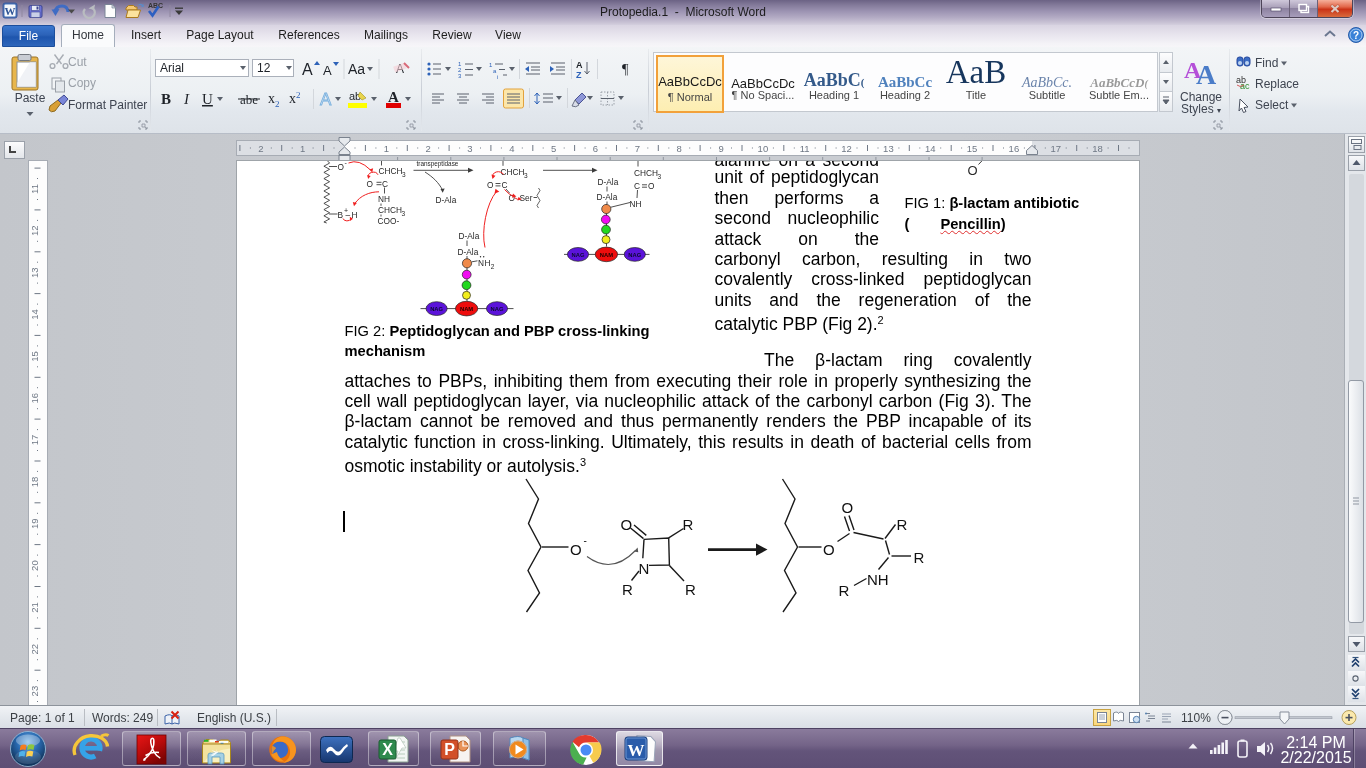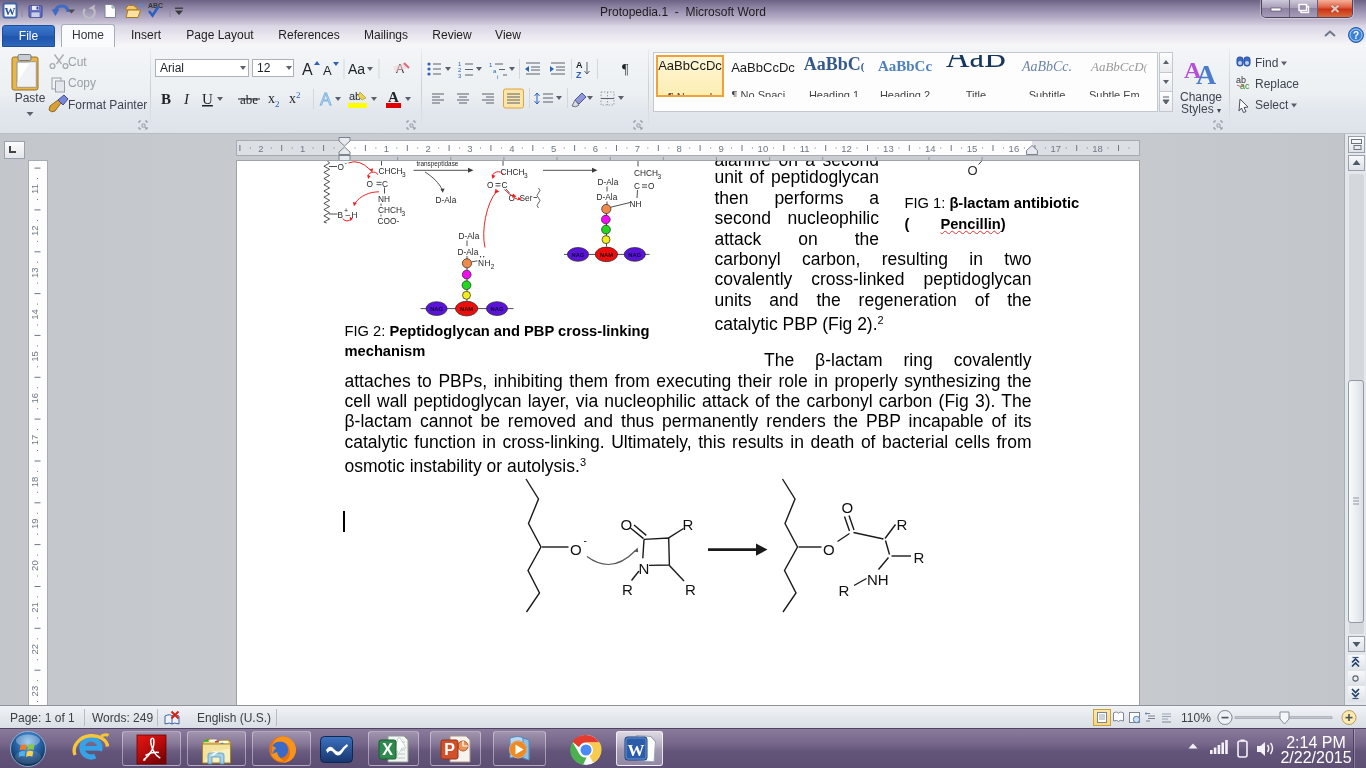--- a/index.html
+++ b/index.html
@@ -36,21 +36,21 @@
   
   #taskbar{left:0;top:728px;width:1366px;height:40px;
     background:linear-gradient(#8a7b9c 0%,#746488 40%,#63547a 55%,#5d4e74 100%);
     border-top:1px solid #4e4263;}
   .tbtn{position:absolute;top:2px;height:35px;border-radius:3px;border:1px solid rgba(255,255,255,0.4);
     background:linear-gradient(rgba(255,255,255,0.22),rgba(255,255,255,0.06) 55%,rgba(0,0,0,0.05));
     box-sizing:border-box;}
   .tbtn-active{background:linear-gradient(rgba(255,255,255,0.72),rgba(255,255,255,0.4) 55%,rgba(210,205,225,0.45));
     border:1px solid rgba(255,255,255,0.75);}
   .tablabel{position:absolute;top:25px;height:22px;font-size:12px;color:#1e1e1e;text-align:center;line-height:20px;}
-  .scard{position:absolute;top:2px;height:42px;box-sizing:border-box;text-align:center;overflow:hidden;}
+  .scard{position:absolute;top:2px;height:58px;box-sizing:border-box;text-align:center;overflow:hidden;}
   .sprev{position:absolute;left:0;right:0;bottom:22px;white-space:nowrap;}
   .slab{position:absolute;left:0;right:0;top:34px;font-size:11px;color:#444;white-space:nowrap;}
   #page .jline,#page .tline{position:absolute;font-size:17.5px;line-height:20.4px;color:#000;white-space:nowrap;}
   #page .jline{text-align:justify;text-align-last:justify;white-space:normal;height:20.4px;overflow:visible;}
   #page sup{font-size:11px;vertical-align:6px;}
   #page .cap{font-size:14.7px;}
 </style>
 </head>
 <body>
   <div class="abs" id="titlebar"></div>
@@ -324,21 +324,21 @@
       </div>
       <div class="scard" style="left:288px;width:68px;">
         <div class="sprev" style="font-size:33px;color:#17365d;font-family:'Liberation Serif',serif;">AaB</div>
         <div class="slab">Title</div>
       </div>
       <div class="scard" style="left:359px;width:68px;">
         <div class="sprev" style="font-size:14px;color:#6b84ab;font-style:italic;font-family:'Liberation Serif',serif;">AaBbCc.</div>
         <div class="slab">Subtitle</div>
       </div>
       <div class="scard" style="left:430px;width:70px;">
-        <div class="sprev" style="font-size:13px;color:#9a9a9a;font-style:italic;font-family:'Liberation Serif',serif;">AaBbCcD<span style="font-size:10px">(</span></div>
+        <div class="sprev" style="font-size:13px;color:#9a9a9a;font-style:italic;font-family:'Liberation Serif',serif;font-weight:bold;">AaBbCcD<span style="font-size:10px">(</span></div>
         <div class="slab">Subtle Em...</div>
       </div>
     </div>
     <div class="glabel" style="left:869px;">Styles</div>
     <div class="dlg" style="left:1213px;">
       <svg width="10" height="10">
         <path d="M1 3 v-2 h2 M7 1 h2 v2 M9 7 v2 h-2 M3 9 H1 V7" stroke="#8a919c" fill="none"></path>
         <path d="M4 4 h3 v3 h-3 z M7 7 l2 2" stroke="#8a919c" fill="none" stroke-width="0.8"></path>
       </svg>
     </div>

